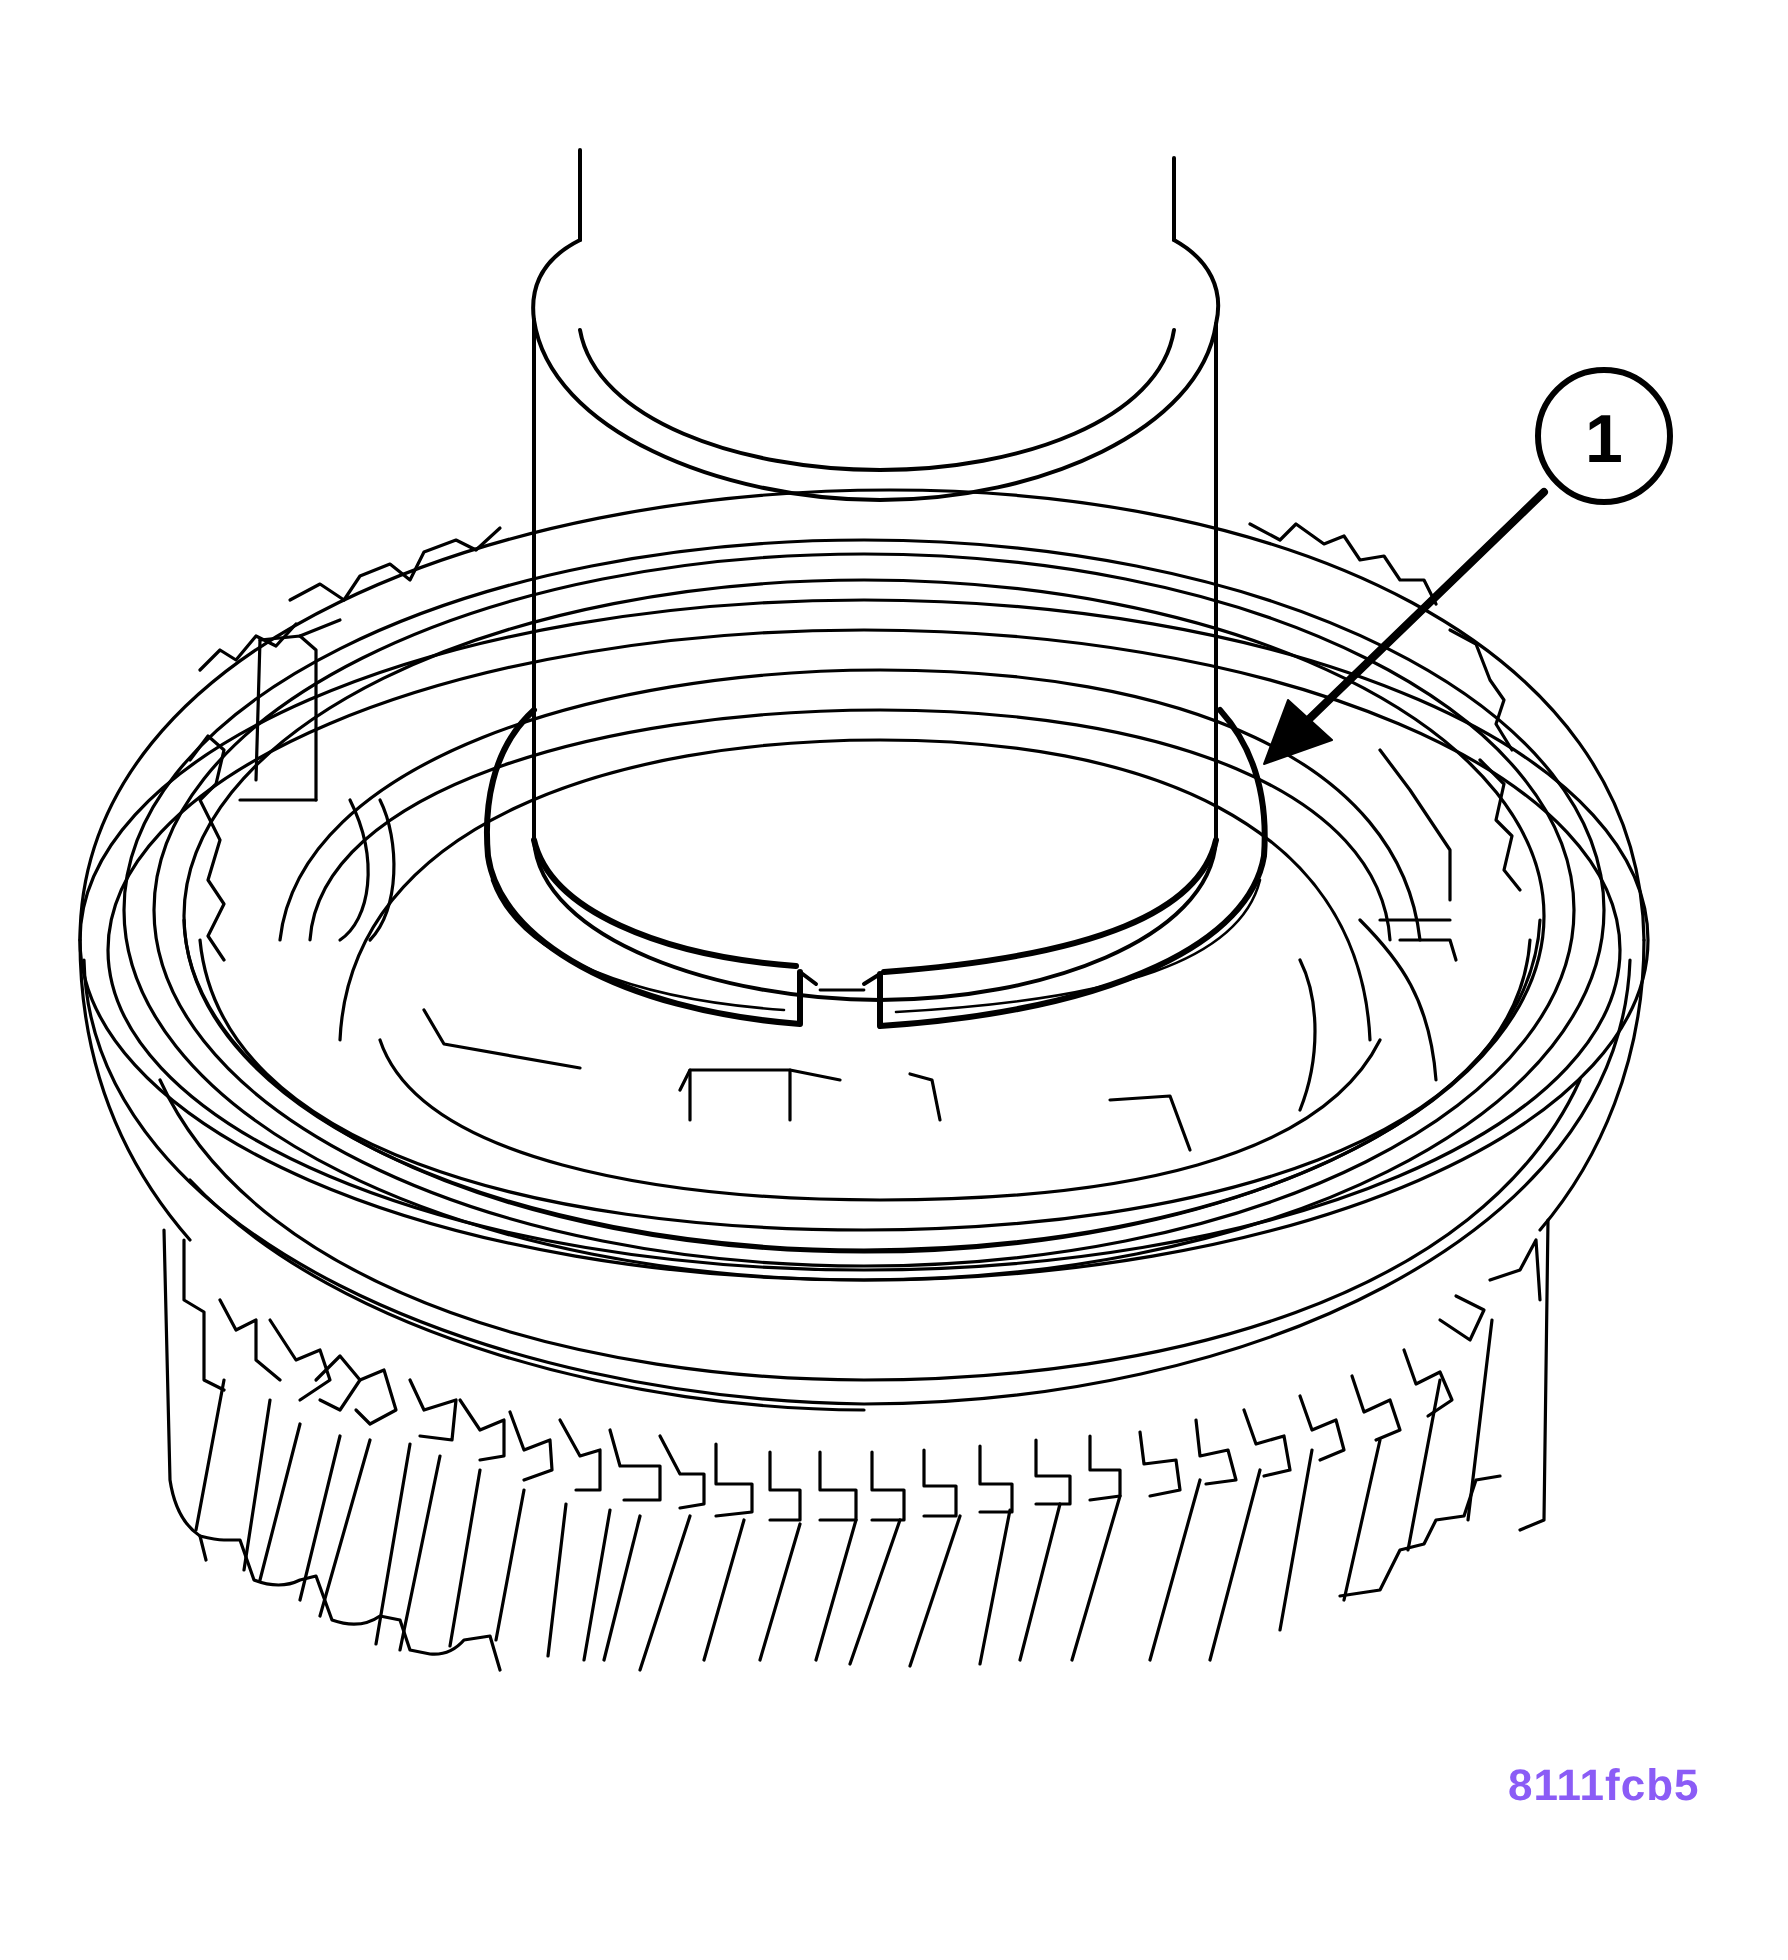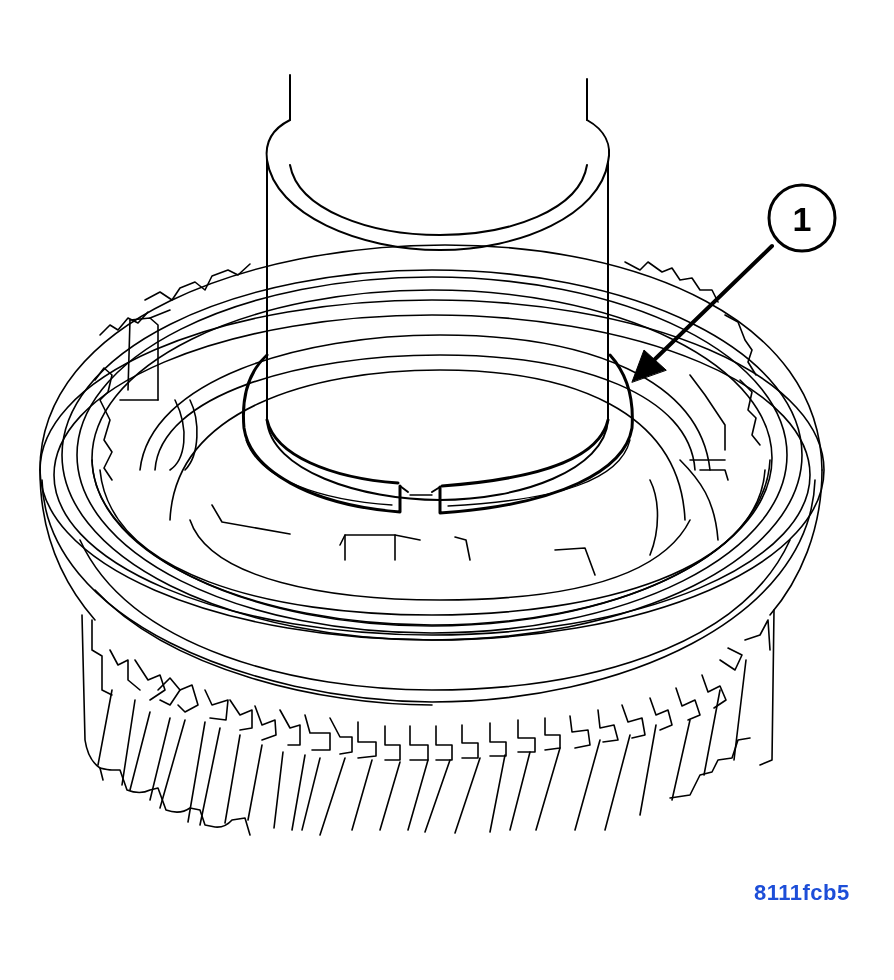--- a/index.html
+++ b/index.html
@@ -1,21 +1,21 @@
 <!DOCTYPE html>
 <html><head>
   <meta charset="utf-8">
   <style>
     html, body { margin: 0; padding: 0; background: #ffffff; }
     body { width: 894px; height: 980px; position: relative; overflow: hidden; font-family: "Liberation Sans", sans-serif; }
     .figure { position: absolute; left: 0; top: 0; width: 894px; height: 980px; }
     .figure svg { display: block; }
     .fig-id {
       position: absolute; left: 754px; top: 880px;
-      font-family: "Liberation Sans", sans-serif; font-weight: bold; font-size: 22px; color: #1d4ed8;
+      font-family: "Liberation Sans", sans-serif; font-weight: bold; font-size: 22px; color: #8b5cf6;
       letter-spacing: 0.5px;
     }
     .callout-label {
       font-family: "Liberation Sans", sans-serif; font-weight: bold; font-size: 34px;
     }
   </style>
 </head>
 <body>
 
 <div class="figure">

